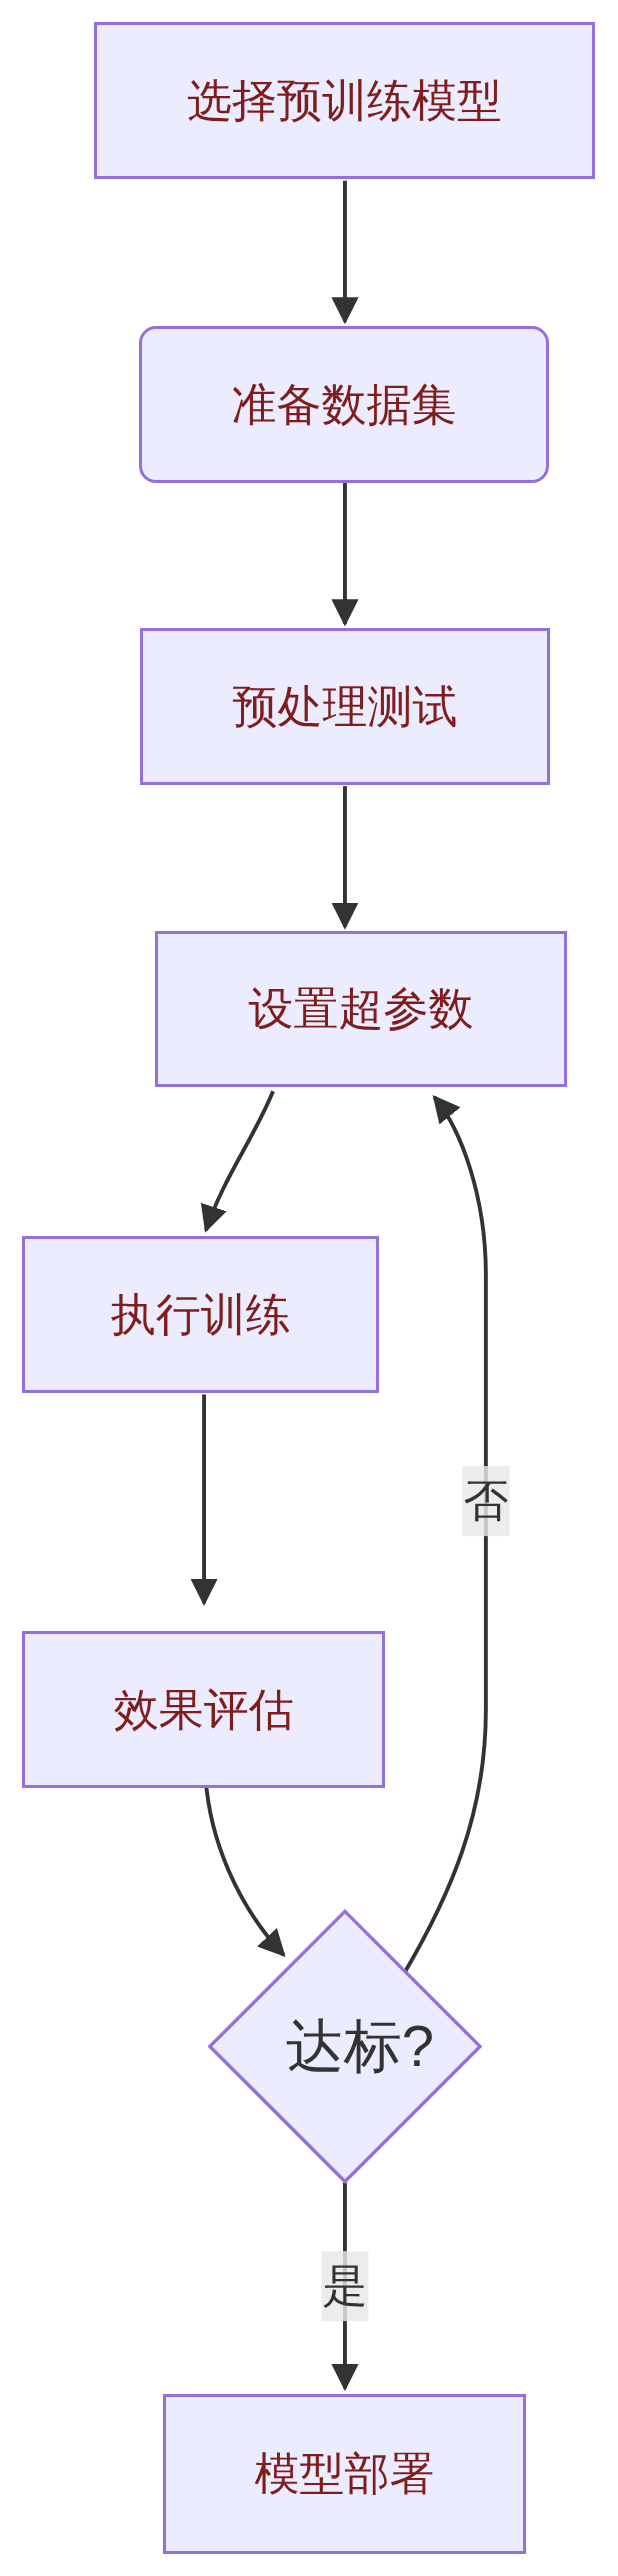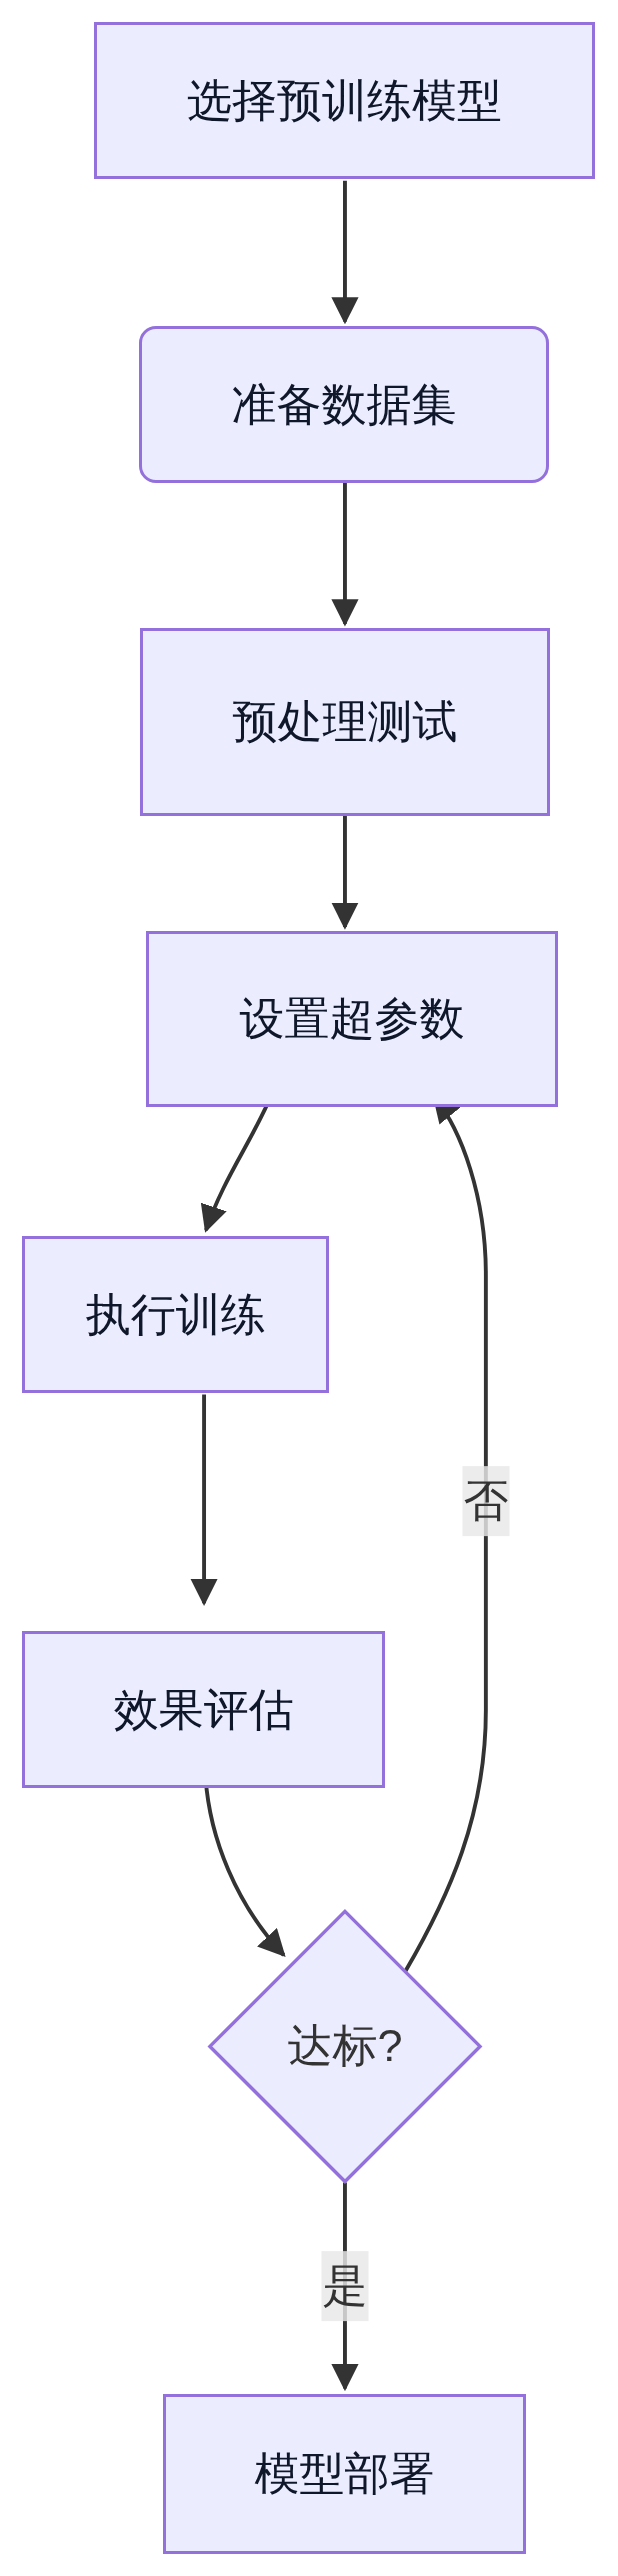--- a/index.html
+++ b/index.html
@@ -31,44 +31,45 @@
     stroke-width: 3.5px;
   }
 
   .node {
     position: absolute;
     background: #ECECFF;
     border: 3.9px solid #9370DB;
     display: flex;
     align-items: center;
     justify-content: center;
-    color: #0f172a;
+    color: #7f1d1d;
     font-size: 45px;
     line-height: 1.2;
     white-space: nowrap;
   }
 
   .edge-label {
     position: absolute;
     transform: translate(-50%, -50%);
     background: rgba(232, 232, 232, 0.82);
     color: #333333;
     font-size: 45px;
     line-height: 1.55;
     padding: 0 1px;
     white-space: nowrap;
   }
 
   .diamond-label {
     position: absolute;
     transform: translate(-50%, -50%);
     color: #333333;
-    font-size: 45px;
+    font-size: 58px;
     line-height: 1.2;
     white-space: nowrap;
+    margin-left: 15px;
   }
 </style>
 </head>
 <body>
 
 <div class="canvas">
 
   <svg class="edges-layer" width="619" height="2576" viewBox="0 0 637 2651">
     <defs>
       <marker id="arrow" viewBox="0 0 10 10" refX="9" refY="5" markerWidth="28" markerHeight="28" markerUnits="userSpaceOnUse" orient="auto">
@@ -88,25 +89,25 @@
     <polygon class="diamond-shape" points="355,1967 494,2106 355,2245 216,2106"></polygon>
   </svg>
 
   <div class="edge-label" style="left:486px; top:1501px;">否</div>
   <div class="edge-label" style="left:345px; top:2286px;">是</div>
 
   <div class="node" style="left:94px; top:22.3px; width:501px; height:157px;">选择预训练模型</div>
 
   <div class="node" style="left:139px; top:326px; width:410px; height:157px;border-radius:17px;">准备数据集</div>
 
-  <div class="node" style="left:140px; top:628px; width:410px; height:188px;">预处理测试</div>
+  <div class="node" style="left:140px; top:628px; width:410px; height:157px;">预处理测试</div>
 
-  <div class="node" style="left:146px; top:931px; width:412px; height:176px;">设置超参数</div>
+  <div class="node" style="left:155px; top:931px; width:412px; height:156px;">设置超参数</div>
 
-  <div class="node" style="left:22.3px; top:1236px; width:307px; height:157px;">执行训练</div>
+  <div class="node" style="left:22.3px; top:1236px; width:357px; height:157px;">执行训练</div>
 
   <div class="node" style="left:22.3px; top:1608px; width:363px; height:157px;margin-top:23px;">效果评估</div>
 
   <div class="diamond-label" style="left:345px; top:2046px;">达标?</div>
 
   <div class="node" style="left:163px; top:2394px; width:363px; height:160px;">模型部署</div>
 
 </div>
 
 

